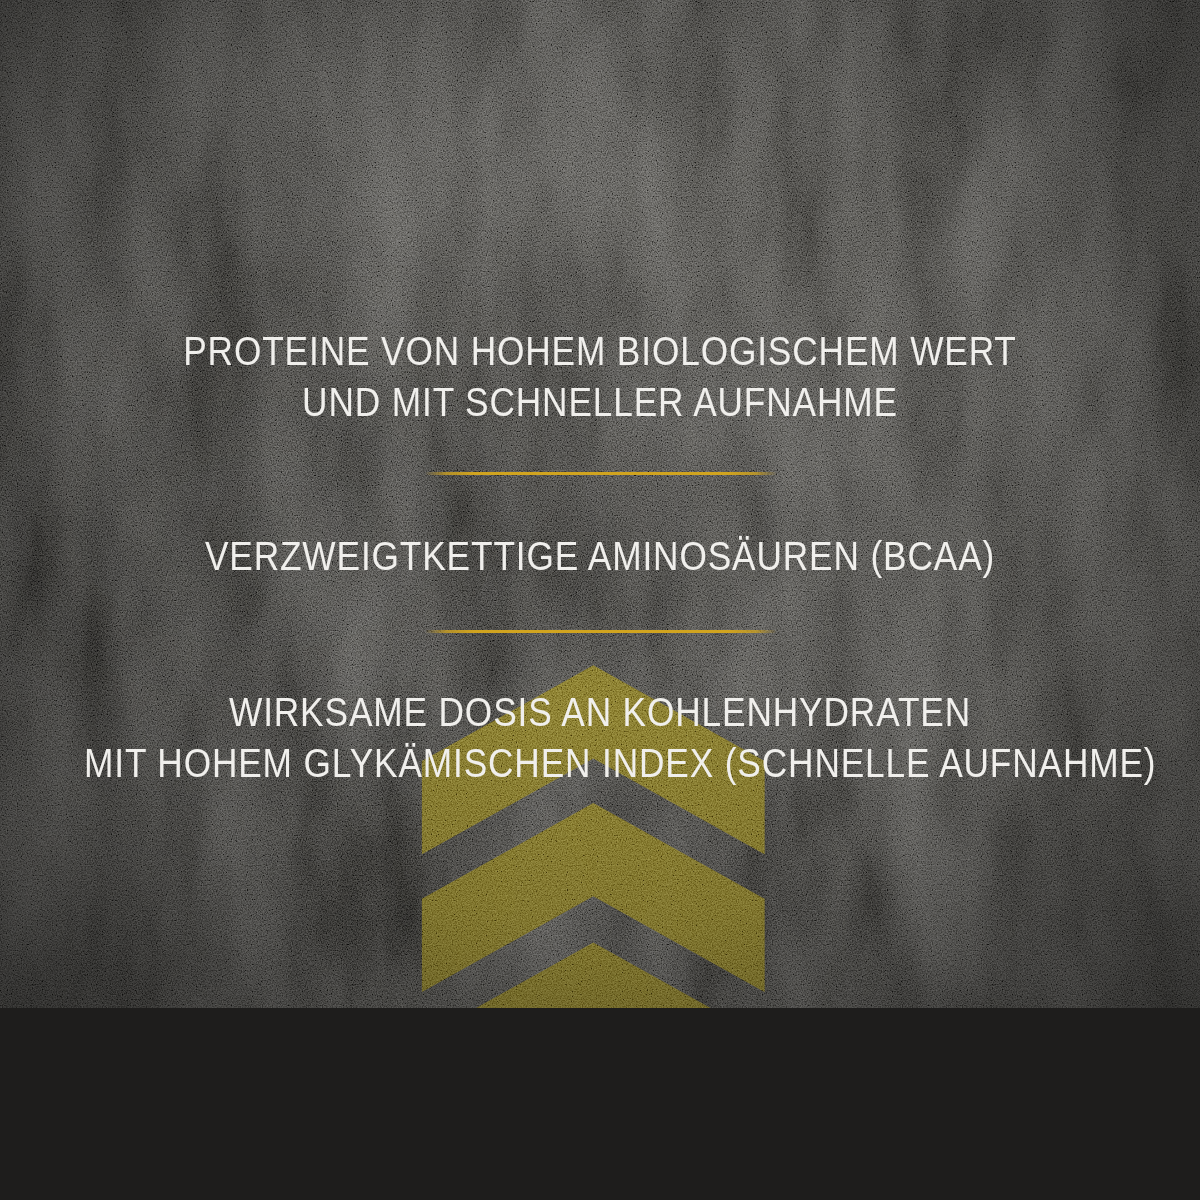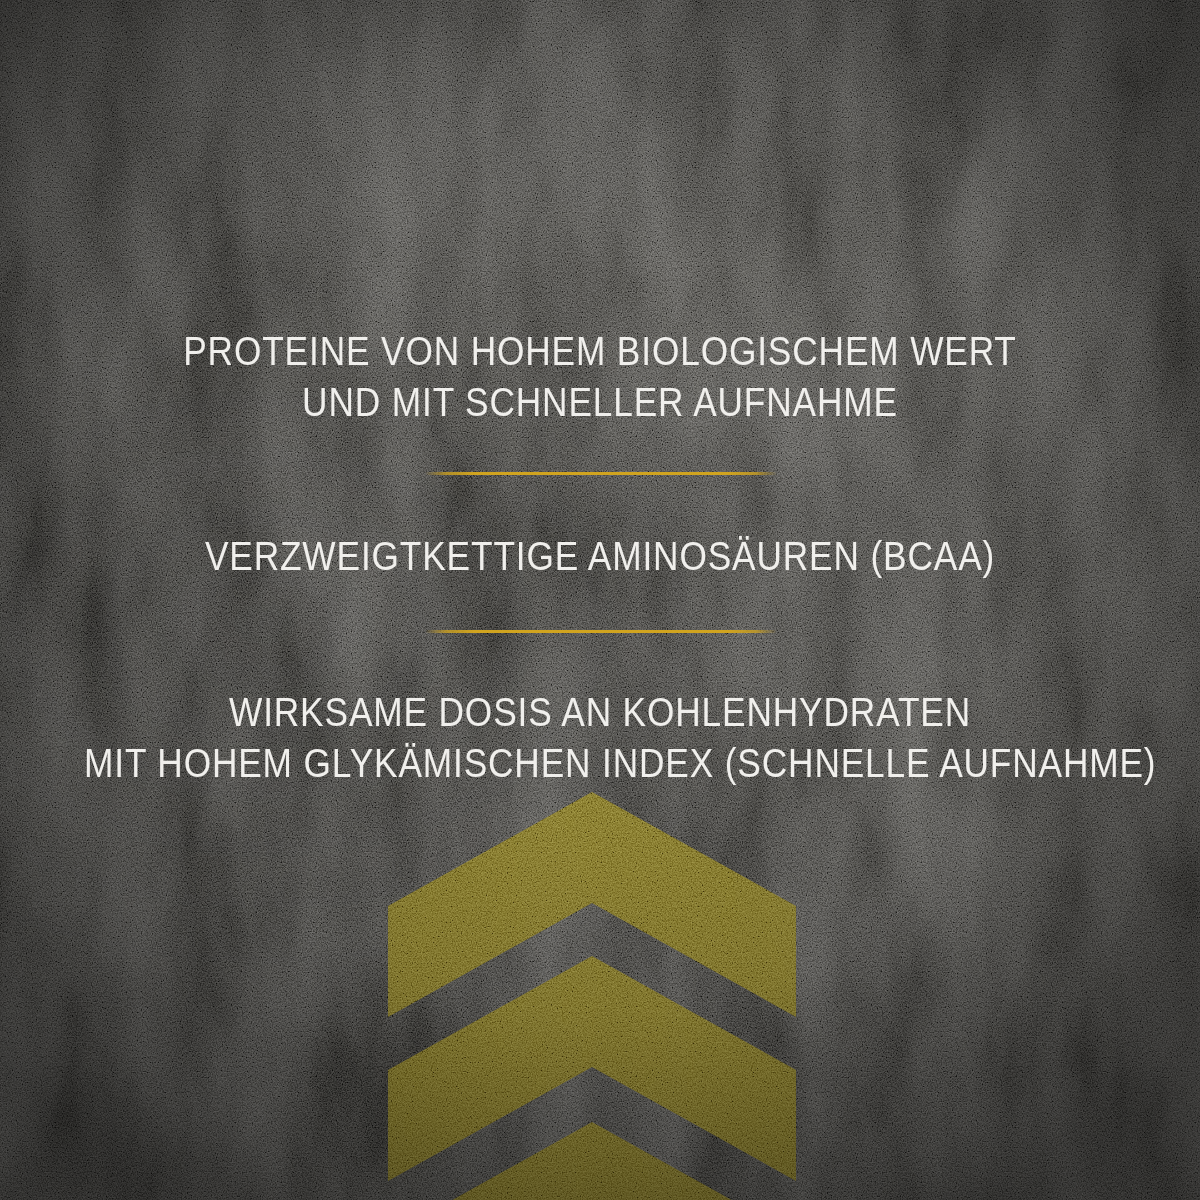--- a/index.html
+++ b/index.html
@@ -3,21 +3,21 @@
 <meta charset="utf-8">
 <style>
   html, body {
     margin: 0;
     padding: 0;
     background: #1e1d1c;
   }
   .canvas {
     position: relative;
     width: 1200px;
-    height: 1200px;
+    height: 1008px;
     overflow: hidden;
     font-family: "Liberation Sans", sans-serif;
   }
   
   .bg-base {
     position: absolute;
     inset: 0;
     background:
       radial-gradient(ellipse 760px 420px at 58% 22%, rgba(88,86,80,0.22), rgba(88,86,80,0) 70%),
       radial-gradient(ellipse 900px 600px at 22% 52%, rgba(0,0,0,0.16), rgba(0,0,0,0) 70%),

